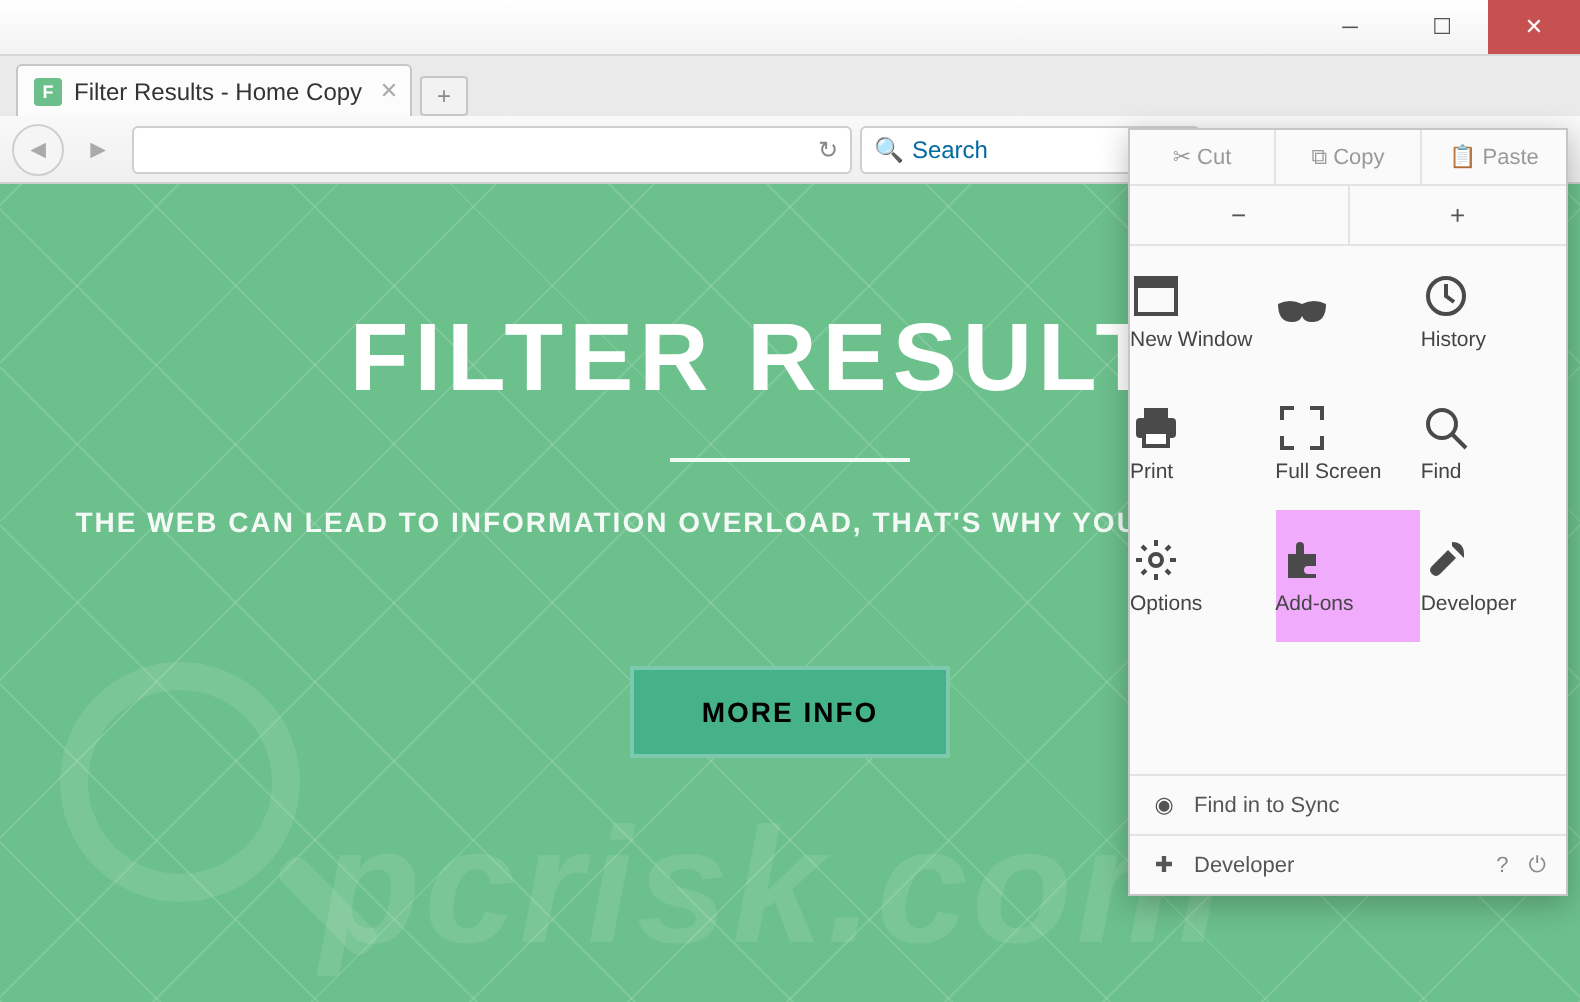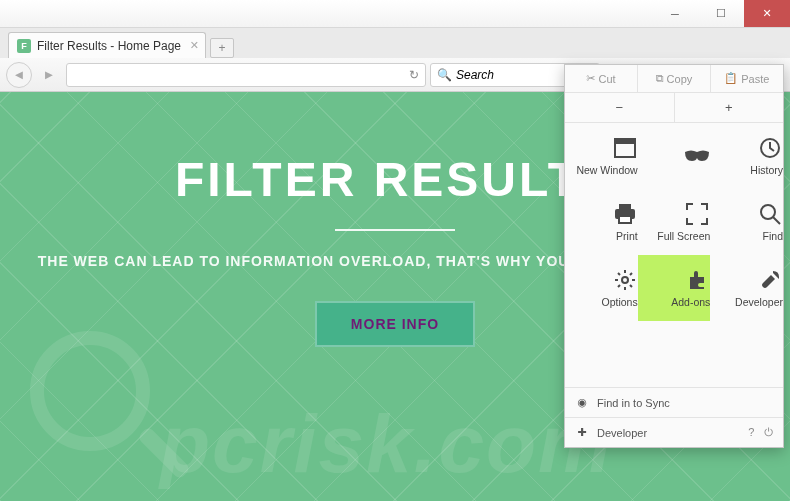--- a/index.html
+++ b/index.html
@@ -32,39 +32,39 @@
 
 .content { position: relative; height: calc(501px - 28px - 30px - 34px); background: #6cc08c; overflow: hidden; }
 .pattern { position: absolute; inset: 0; background-image:
   repeating-linear-gradient(45deg, rgba(255,255,255,0.12) 0 1px, transparent 1px 56px),
   repeating-linear-gradient(-45deg, rgba(255,255,255,0.12) 0 1px, transparent 1px 56px);
 }
 .hero { position: relative; text-align: center; color: #fff; padding-top: 60px; }
 .hero h1 { font-size: 48px; font-weight: 700; letter-spacing: 3px; }
 .hero hr { width: 120px; border: none; border-top: 2px solid rgba(255,255,255,0.9); margin: 22px auto; }
 .subtitle { font-size: 14px; letter-spacing: 1px; font-weight: 600; color: rgba(255,255,255,0.92); }
-.cta { margin: 32px auto 0; width: 160px; height: 46px; background: #45b28a; color: #701a75; display: flex; align-items: center; justify-content: center; font-size: 14px; font-weight: 700; letter-spacing: 1px; border: 2px solid rgba(255,255,255,0.3); }
+.cta { margin: 64px auto 0; width: 160px; height: 46px; background: #45b28a; color: #000000; display: flex; align-items: center; justify-content: center; font-size: 14px; font-weight: 700; letter-spacing: 1px; border: 2px solid rgba(255,255,255,0.3); }
 
 
 .watermark { position: absolute; bottom: 10px; font-size: 82px; font-weight: 700; width: 100%; letter-spacing: 2px; color: rgba(255,255,255,0.10); font-style: italic; pointer-events: none; }
 .watermark .mag { position: absolute; left: 30px; bottom: 40px; width: 120px; height: 120px; border: 14px solid rgba(255,255,255,0.1); border-radius: 50%; }
 .watermark .mag::after { content:""; position:absolute; width: 60px; height: 16px; background: rgba(255,255,255,0.1); transform: rotate(45deg); left: 90px; top: 100px; border-radius: 6px; }
 
 
 .menu-panel { position: absolute; top: 64px; right: 6px; width: 220px; background: #fafafa; border: 1px solid #c6c6c6; box-shadow: 0 4px 14px rgba(0,0,0,0.25); font-size: 11px; color: #444; z-index: 50; }
 .edit-row { display: flex; height: 28px; border-bottom: 1px solid #e3e3e3; }
 .edit-cell { flex: 1; display: flex; align-items: center; justify-content: center; gap: 3px; border-right: 1px solid #e3e3e3; color: #999; }
 .edit-cell:last-child { border-right: none; }
 .edit-cell .i { font-size: 11px; }
 .zoom-row { display: flex; height: 30px; border-bottom: 1px solid #e3e3e3; }
 .zoom-cell { flex: 1; display: flex; align-items: center; justify-content: center; border-right: 1px solid #e3e3e3; font-size: 13px; color: #555; }
 .zoom-cell:last-child { border-right: none; }
 .grid { display: grid; grid-template-columns: repeat(3, 1fr); }
-.grid-item { height: 66px; display: flex; flex-direction: column; align-items: flex-end; justify-content: center; gap: 4px; cursor: pointer; }
-.grid-item.highlight { background: #bef264; }
+.grid-item { height: 66px; display: flex; flex-direction: column; align-items: flex-start; justify-content: center; gap: 4px; cursor: pointer; }
+.grid-item.highlight { background: #f0abfc; }
 .grid-item .gi { font-size: 20px; color: #4a4a4a; width: 26px; height: 26px; display: flex; align-items: center; justify-content: center; }
 .grid-item .lbl { font-size: 10.5px; color: #444; text-align: center; line-height: 1.1; }
 .footer-row { height: 30px; display: flex; align-items: center; border-top: 1px solid #e3e3e3; padding: 0 10px; gap: 8px; color: #555; font-size: 11px; }
 .footer-row .sp { margin-left: auto; display: flex; gap: 10px; color: #888; }
 .footer-row .ib { width: 14px; text-align: center; }
 
 svg { display: block; }
 </style>
 </head>
 <body>
@@ -74,36 +74,36 @@
   <div class="win-controls">
     <div class="win-btn">─</div>
     <div class="win-btn">☐</div>
     <div class="win-btn close">✕</div>
   </div>
 </div>
 
 <div class="tabstrip">
   <div class="tab">
     <span class="favicon">F</span>
-    <span>Filter Results - Home Page</span>
+    <span>Filter Results - Home Copy</span>
     <span class="x">✕</span>
   </div>
   <div class="tab-plus">+</div>
 </div>
 
 <div class="navbar">
   <div class="nav-arrow">◄</div>
   <div class="nav-arrow" style="border:none;background:none">►</div>
   <div class="urlbar">
     <span></span>
     <span class="reload">↻</span>
   </div>
   <div class="searchbar">
     <span>🔍</span>
-    <span style="color:#000000;font-style:italic">Search</span>
+    <span style="color:#0369a1;">Search</span>
   </div>
   <div class="tool-icons">
     <div class="tool-icon">☆</div>
     <div class="tool-icon">▣</div>
     <div class="tool-icon">⬇</div>
     <div class="tool-icon">⌂</div>
     <div class="tool-icon">☺</div>
     <div class="tool-icon menu">☰</div>
   </div>
 </div>

